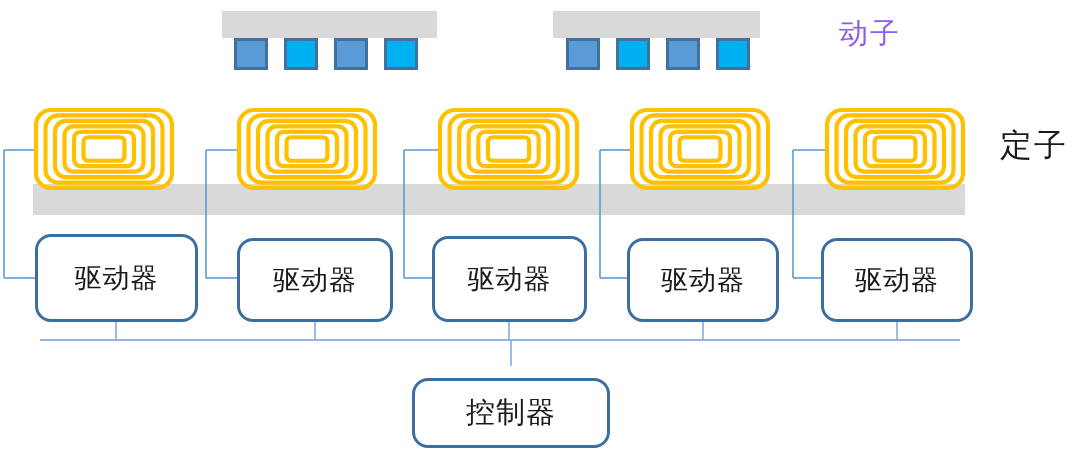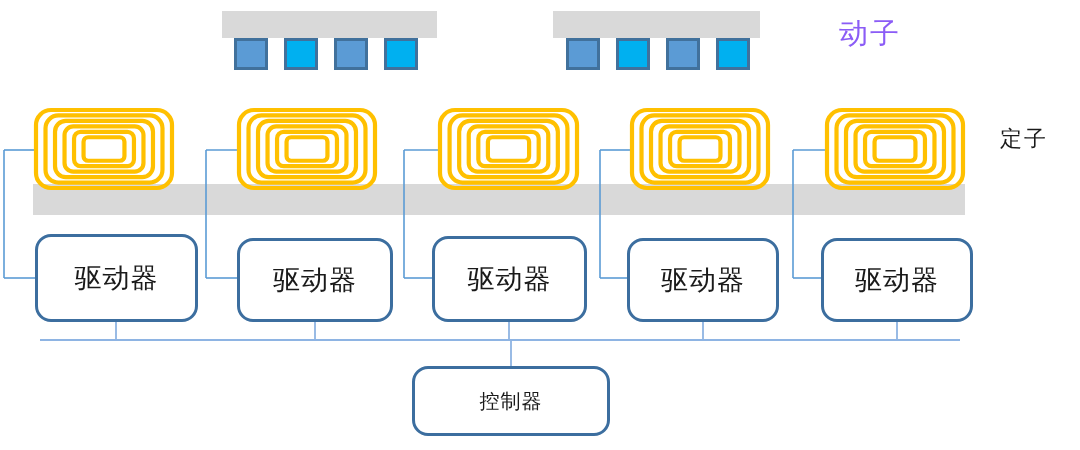--- a/index.html
+++ b/index.html
@@ -54,32 +54,33 @@
     align-items: center;
     justify-content: center;
     color: #1A1A1A;
     letter-spacing: 1px;
     white-space: nowrap;
   }
   .box.driver {
     font-size: 27px;
   }
   .box.controller {
-    font-size: 20px;
+    font-size: 29px;
+    margin-top: 12px;
   }
 
   
   .side-label {
     position: absolute;
     color: #1A1A1A;
     white-space: nowrap;
     letter-spacing: 2px;
   }
   #label-mover  { font-size: 29px; }
-  #label-stator { font-size: 22px; }
+  #label-stator { font-size: 32px; }
 </style>
 </head>
 <body>
 
 <div id="stage">
 
   <div id="movers-group">
       <div class="mover-bar" style="background: rgb(217, 217, 217); left: 222px; top: 11px; width: 215px; height: 27px;"></div>
       <div class="magnet pole-n" style="background: rgb(91, 155, 213); border-color: rgb(65, 113, 156); left: 234px; top: 38px; width: 34px; height: 32px;"></div>
       <div class="magnet pole-s" style="background: rgb(0, 176, 240); border-color: rgb(65, 113, 156); left: 284px; top: 38px; width: 34px; height: 32px;"></div>

